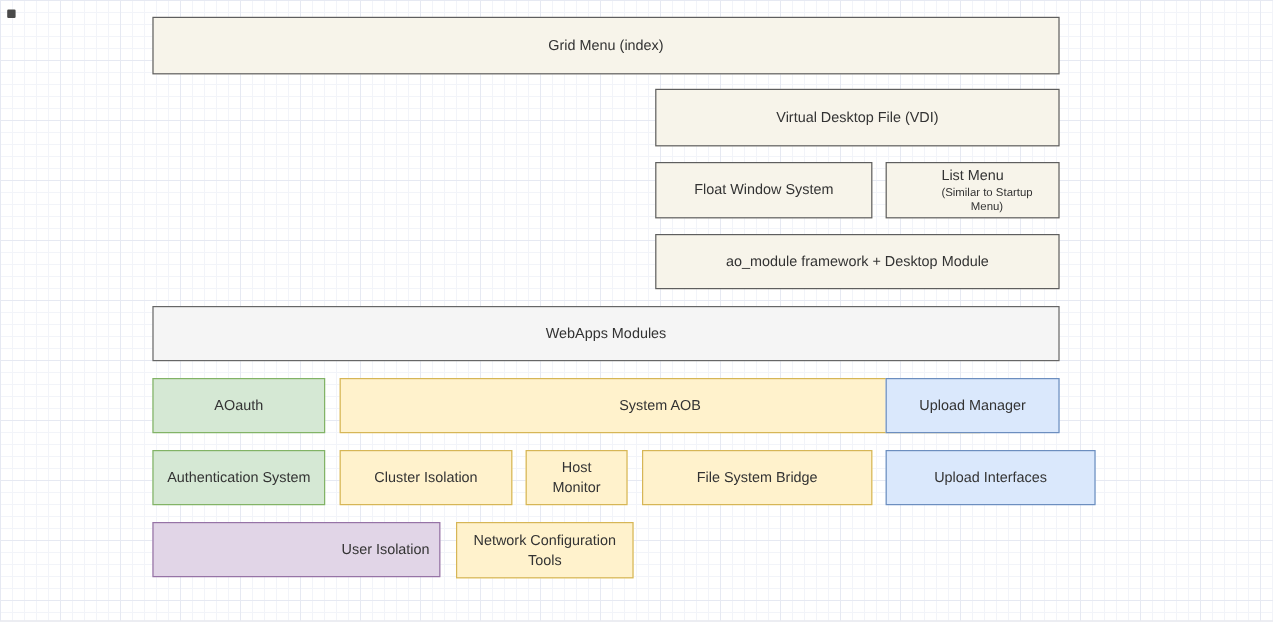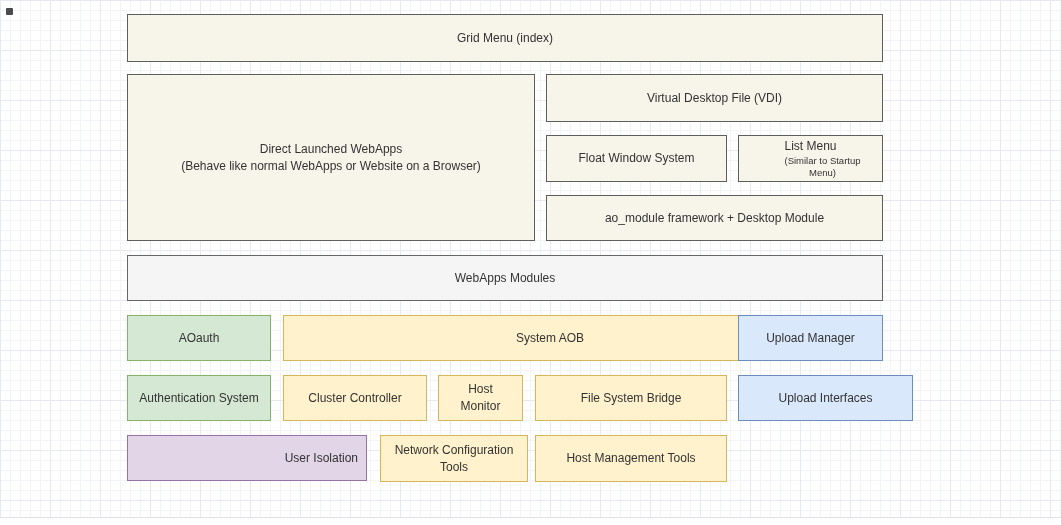--- a/index.html
+++ b/index.html
@@ -57,24 +57,20 @@
 <body>
 
 <div class="canvas">
   <div class="grid"></div>
   <div class="corner-mark"></div>
 
   <div class="box cream" style="left:127px;top:14px;width:756px;height:48px">
     <span>Grid Menu (index)</span>
   </div>
 
-  <div class="box cream" style="left:127px;top:74px;width:408px;height:167px">
-    <div>Direct Launched WebApps</div>
-    <div>(Behave like normal WebApps or Website on a Browser)</div>
-  </div>
 
   <div class="box cream" style="left:546px;top:74px;width:337px;height:48px">
     <span>Virtual Desktop File (VDI)</span>
   </div>
 
   <div class="box cream" style="left:546px;top:135px;width:181px;height:47px">
     <span>Float Window System</span>
   </div>
 
   <div class="box cream" style="left:738px;top:135px;width:145px;height:47px">
@@ -100,21 +96,21 @@
 
   <div class="box blue" style="left:738px;top:315px;width:145px;height:46px">
     <span>Upload Manager</span>
   </div>
 
   <div class="box green" style="left:127px;top:375px;width:144px;height:46px">
     <span>Authentication System</span>
   </div>
 
   <div class="box yellow" style="left:283px;top:375px;width:144px;height:46px">
-    <span>Cluster Controller</span>
+    <span>Cluster Isolation</span>
   </div>
 
   <div class="box yellow" style="left:438px;top:375px;width:85px;height:46px">
     <span>Host Monitor</span>
   </div>
 
   <div class="box yellow" style="left:535px;top:375px;width:192px;height:46px">
     <span>File System Bridge</span>
   </div>
 
@@ -123,16 +119,13 @@
   </div>
 
   <div class="box purple" style="left:127px;top:435px;width:240px;height:46px">
     <span>User Isolation</span>
   </div>
 
   <div class="box yellow" style="left:380px;top:435px;width:148px;height:47px">
     <span>Network Configuration Tools</span>
   </div>
 
-  <div class="box yellow" style="left:535px;top:435px;width:192px;height:47px">
-    <span>Host Management Tools</span>
-  </div>
 </div>
 
 </body></html>

